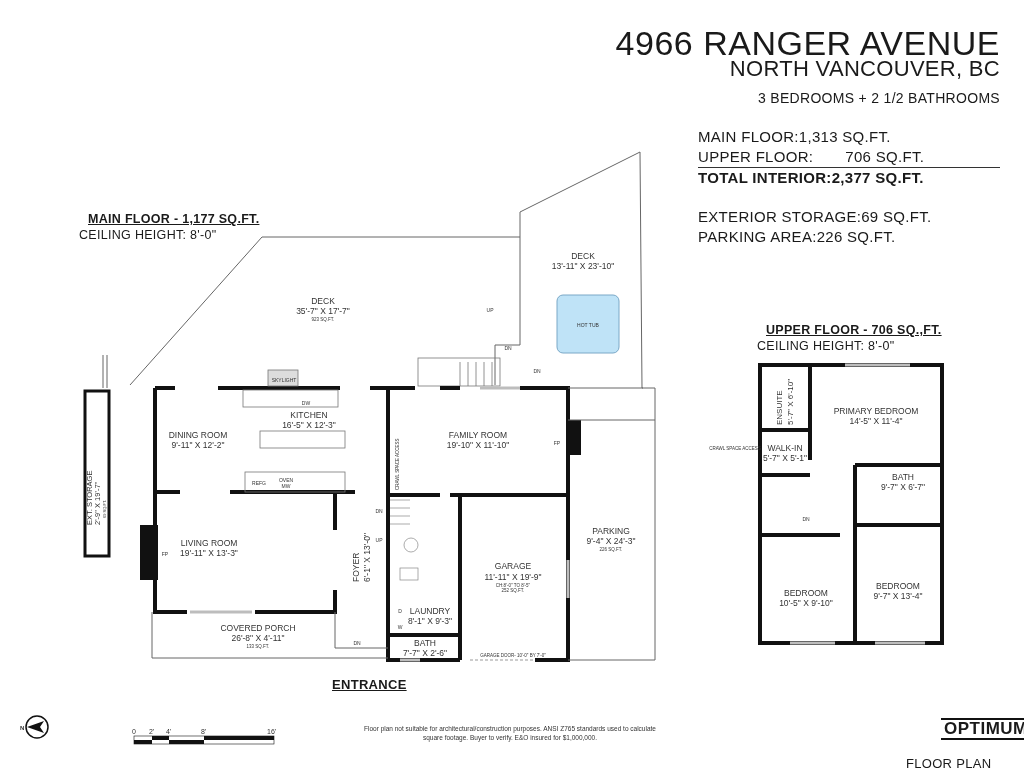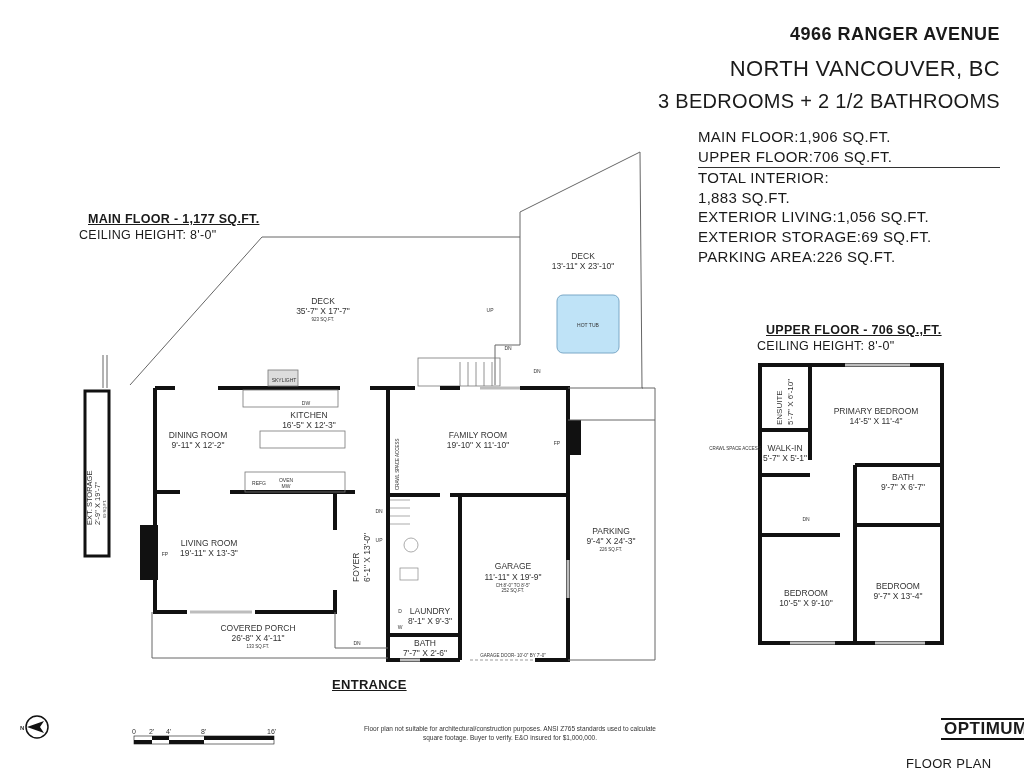--- a/index.html
+++ b/index.html
@@ -1,59 +1,55 @@
 <!DOCTYPE html>
 <html><head>
 <meta charset="utf-8">
 <style>
   html,body{margin:0;padding:0;background:#fff;}
   body{width:1024px;height:768px;position:relative;overflow:hidden;font-family:"Liberation Sans","DejaVu Sans",sans-serif;color:#1a1a1a;}
   .abs{position:absolute;}
-  .title{right:24px;top:24px;font-size:18px;font-weight:bold;letter-spacing:0.5px;text-align:right;}
+  .title{right:24px;top:24px;font-size:34px;font-weight:normal;letter-spacing:0.5px;text-align:right;}
   .subtitle{right:24px;top:56px;font-size:22px;text-align:right;letter-spacing:0.3px;}
-  .rooms-sum{right:24px;top:90px;font-size:20px;text-align:right;letter-spacing:0.3px;}
+  .rooms-sum{right:24px;top:90px;font-size:14px;text-align:right;letter-spacing:0.3px;}
   .stats{left:698px;width:302px;font-size:15px;letter-spacing:0.3px;}
   .stat-row{display:flex;justify-content:flex-start;height:20px;line-height:20px;}
-  .stat-row.underline{border-bottom:1.5px solid #333;}
-  .stat-row.bold{font-weight:normal;flex-direction:column;}
+  .stat-row.underline{border-bottom:1.5px solid #333;gap:32px;}
+  .stat-row.bold{font-weight:bold;}
   .floor-head{font-size:12.5px;font-weight:bold;text-decoration:underline;letter-spacing:0.3px;padding-left:9px;}
   .floor-sub{font-size:12.5px;letter-spacing:0.3px;}
   svg text{font-family:"Liberation Sans","DejaVu Sans",sans-serif;fill:#333;}
   .disclaimer{left:362px;top:724px;width:296px;font-size:6.5px;text-align:center;line-height:9px;color:#333;}
   .logo{left:906px;top:718px;}
   .logo-main{font-size:17px;font-weight:bold;border:2px solid #111;border-left:none;padding:0 3px;letter-spacing:0.5px;line-height:18px;margin-left:35px;}
   .logo-sub{font-size:13px;letter-spacing:0.3px;margin-top:16px;}
   .entrance{left:325px;top:677px;font-size:13px;font-weight:bold;text-decoration:underline;letter-spacing:0.3px;padding-left:7px;}
 </style>
 </head>
 <body>
 
 <div class="abs title">4966 RANGER AVENUE</div>
 <div class="abs subtitle">NORTH VANCOUVER, BC</div>
 <div class="abs rooms-sum">3 BEDROOMS + 2 1/2 BATHROOMS</div>
 
 <div class="abs stats" style="top:127px">
   <div class="stat-row">
       <span>MAIN FLOOR:</span>
-      <span>1,906 SQ.FT.</span>
+      <span>1,313 SQ.FT.</span>
     </div>
   <div class="stat-row underline">
       <span>UPPER FLOOR:</span>
       <span>706 SQ.FT.</span>
     </div>
   <div class="stat-row bold">
       <span>TOTAL INTERIOR:</span>
-      <span>1,883 SQ.FT.</span>
+      <span>2,377 SQ.FT.</span>
     </div>
 </div>
 <div class="abs stats" style="top:207px">
-  <div class="stat-row">
-      <span>EXTERIOR LIVING:</span>
-      <span>1,056 SQ.FT.</span>
-    </div>
   <div class="stat-row">
       <span>EXTERIOR STORAGE:</span>
       <span>69 SQ.FT.</span>
     </div>
   <div class="stat-row">
       <span>PARKING AREA:</span>
       <span>226 SQ.FT.</span>
     </div>
 </div>
 

